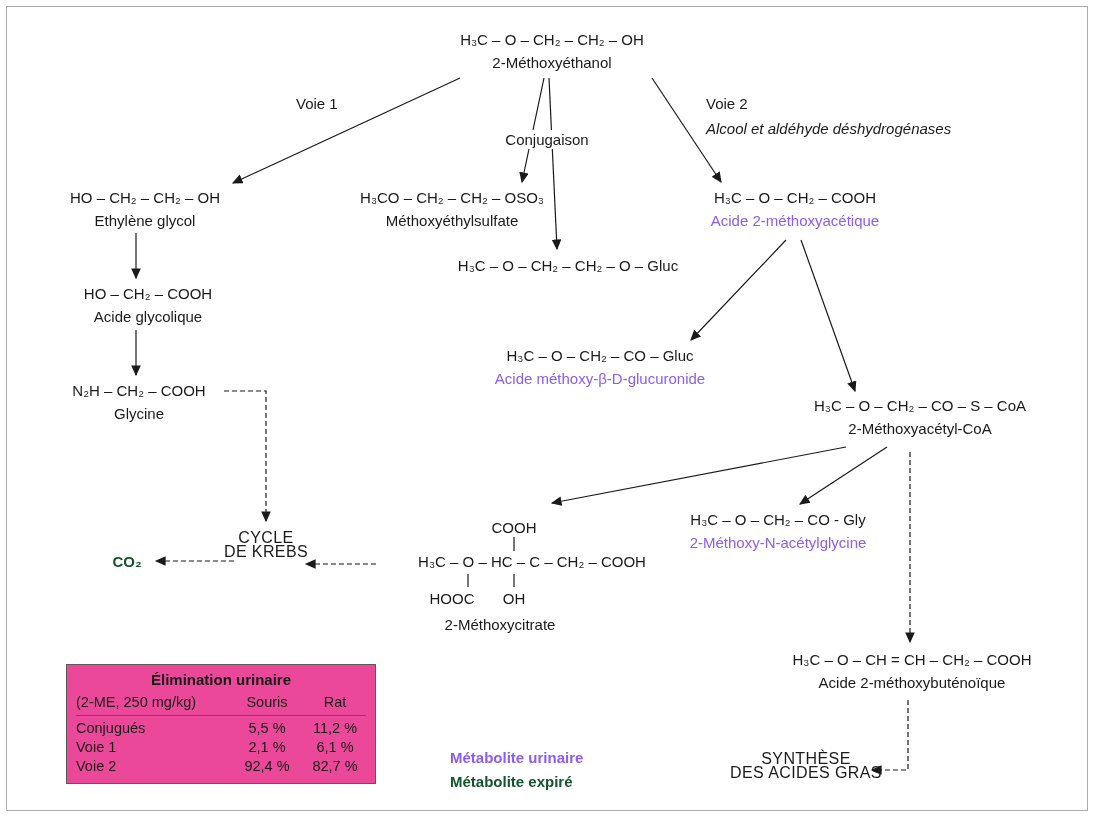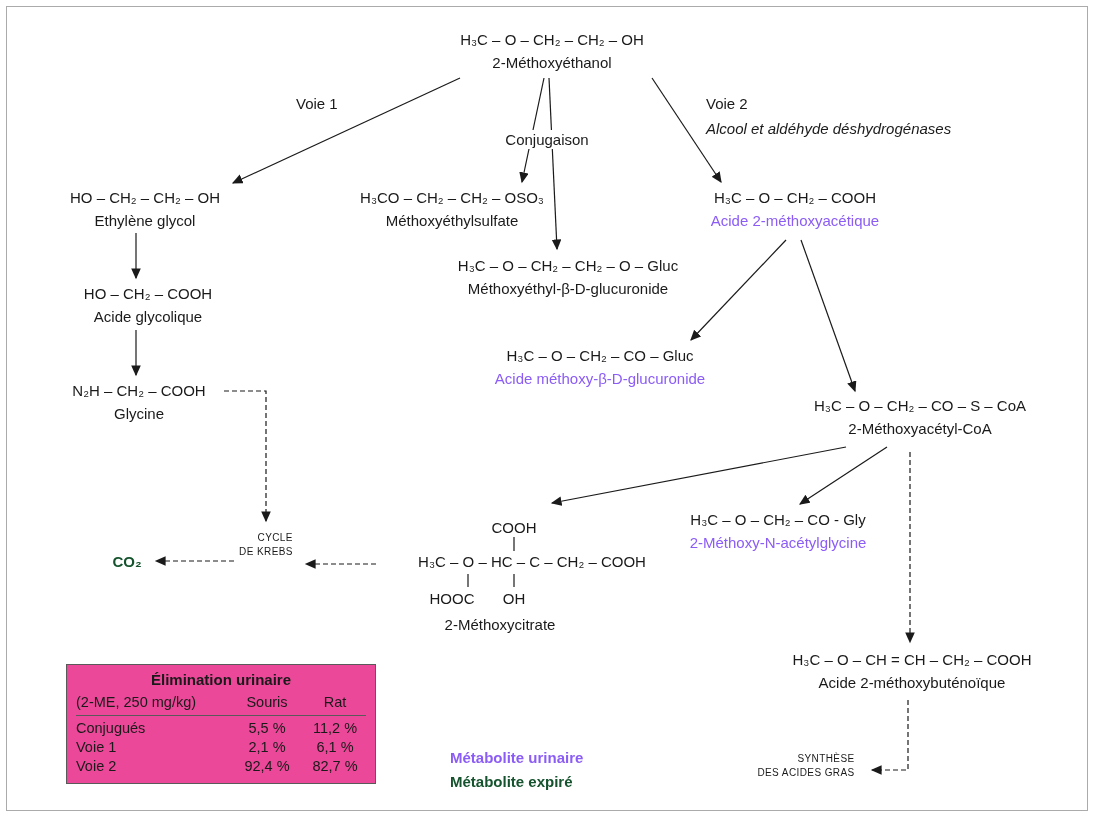--- a/index.html
+++ b/index.html
@@ -21,21 +21,21 @@
   .cx { transform:translateX(-50%); text-align:center; }
   .formula { font-size:15px; line-height:19px; }
   .cname { font-size:15px; line-height:19px; margin-top:4px; }
   .lbl { font-size:15px; line-height:19px; }
   .italic { font-style:italic; }
   .blue { color:#8b5cf6; }
   .green { color:#14532d; }
   .bold { font-weight:bold; }
   .whitebg { background:#ffffff; padding:0 4px; }
   .caps-lbl {
-    font-size:10px; line-height:13.5px; letter-spacing:0.4px; text-align:right;
+    font-size:16px; line-height:13.5px; letter-spacing:0.4px; text-align:center;
   }
   .legend-item { font-size:15px; font-weight:bold; line-height:19px; }
 
   .table-box {
     position:absolute; left:66px; top:664px; width:310px;
     border:1px solid #5a5a5a; background:#ec4899;
     padding:6px 9px 7px 9px;
   }
   .t-title { font-weight:bold; font-size:15px; text-align:center; margin-bottom:5px; }
   .t-row { display:flex; font-size:14.5px; line-height:19px; }
@@ -102,21 +102,20 @@
     <div class="formula">N₂H – CH₂ – COOH</div>
     <div class="cname">Glycine</div>
   </div>
 
   <div class="abs cx" style="left:452px; top:188px;">
     <div class="formula">H₃CO – CH₂ – CH₂ – OSO₃</div>
     <div class="cname">Méthoxyéthylsulfate</div>
   </div>
   <div class="abs cx" style="left:540px; top:256px;margin-left:28px;">
     <div class="formula">H₃C – O – CH₂ – CH₂ – O – Gluc</div>
-    <div class="cname">Méthoxyéthyl-β-D-glucuronide</div>
   </div>
 
   <div class="abs cx" style="left:795px; top:188px;">
     <div class="formula">H₃C – O – CH₂ – COOH</div>
     <div class="cname blue">Acide 2-méthoxyacétique</div>
   </div>
   <div class="abs cx" style="left:600px; top:346px;">
     <div class="formula">H₃C – O – CH₂ – CO – Gluc</div>
     <div class="cname blue">Acide méthoxy-β-D-glucuronide</div>
   </div>

